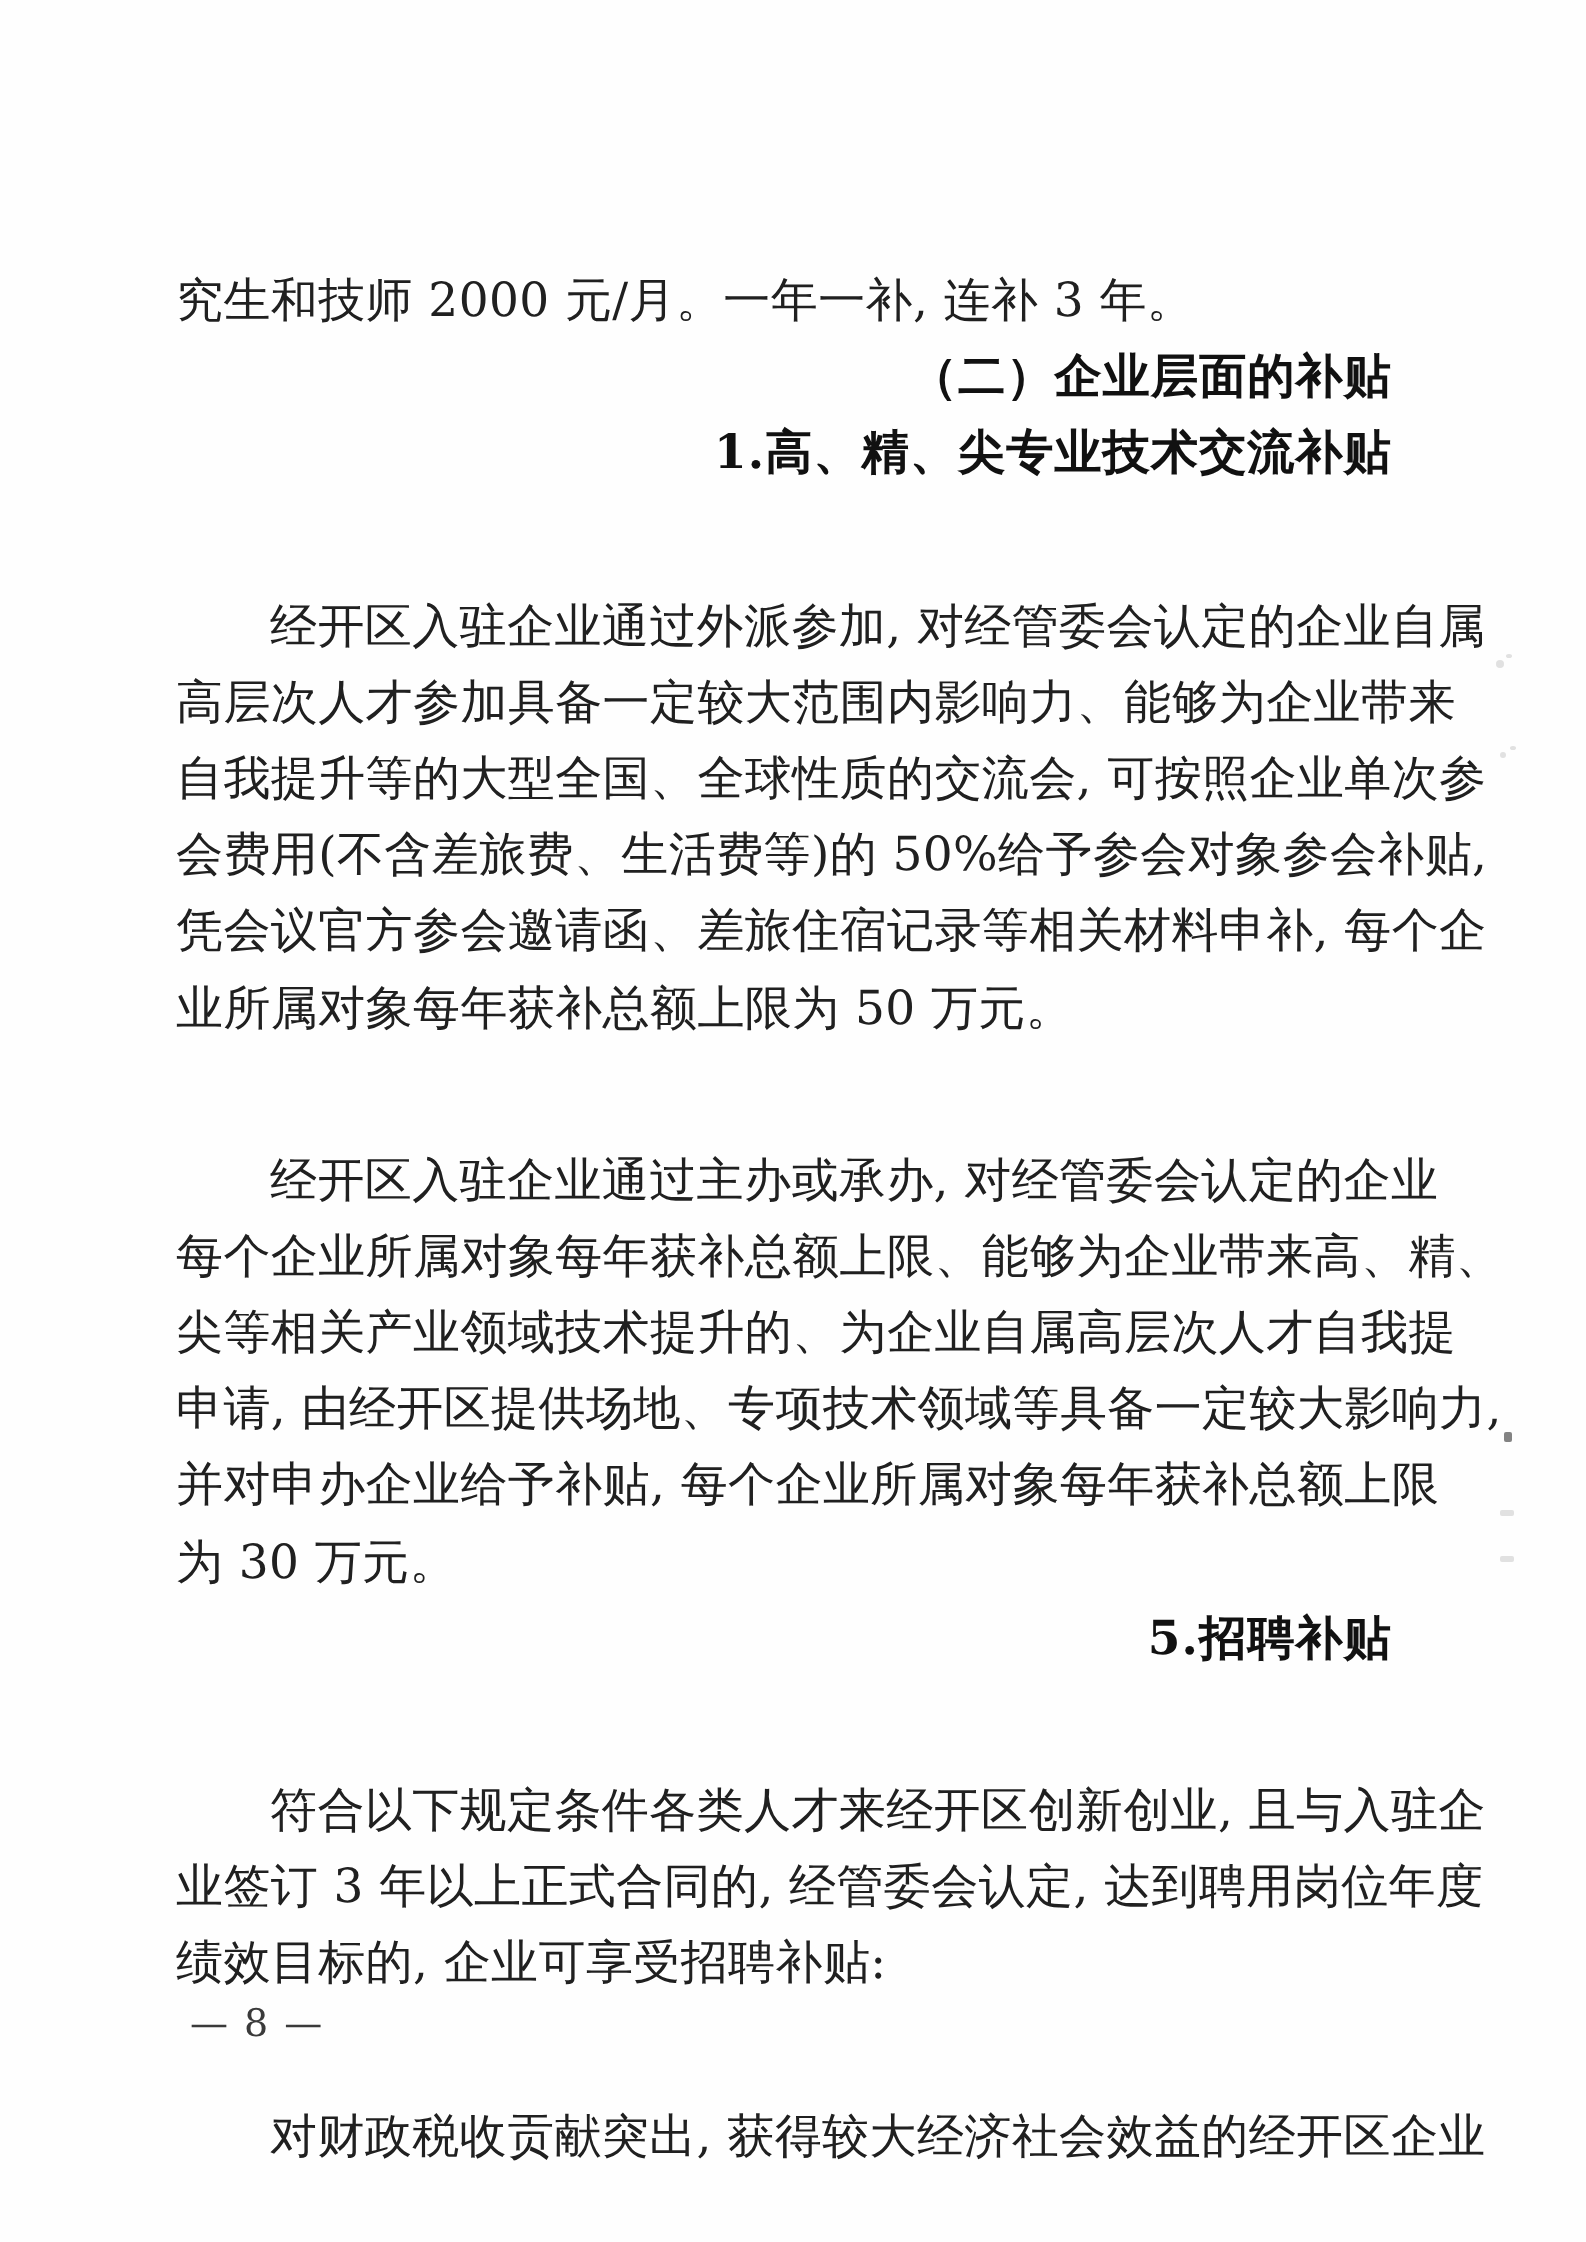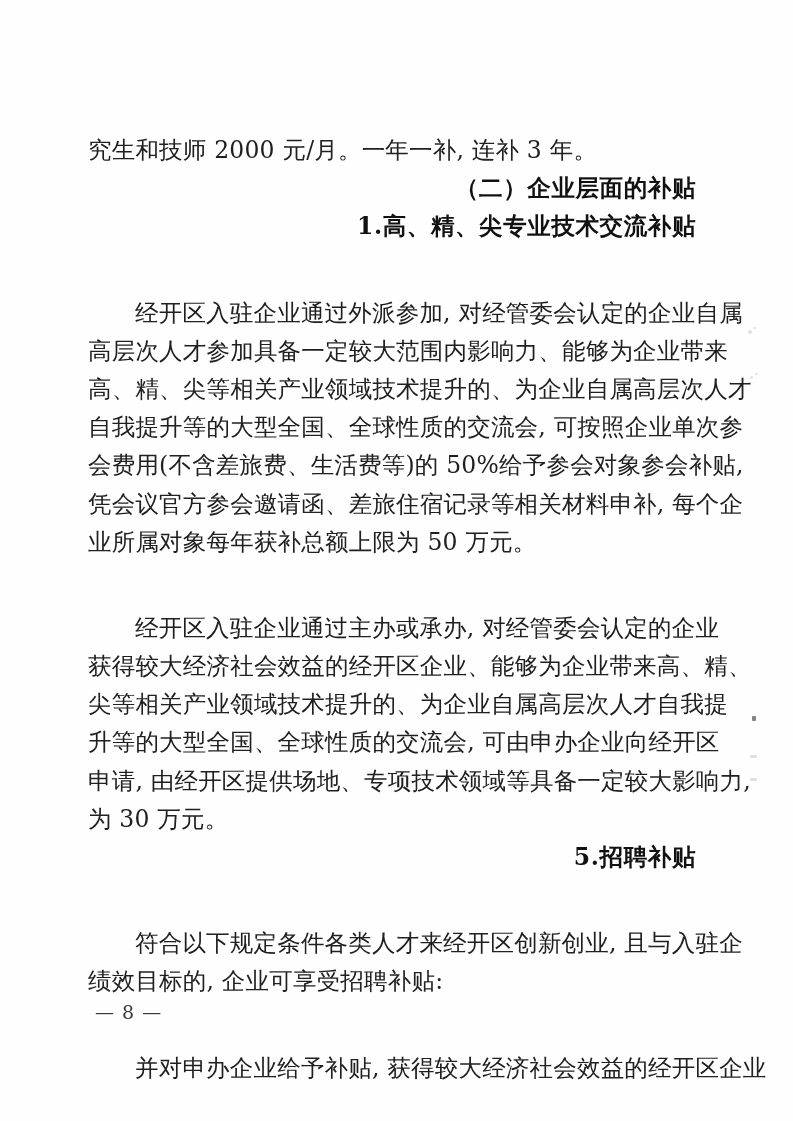--- a/index.html
+++ b/index.html
@@ -94,32 +94,32 @@
   <div class="speck" style="left:752px; top:716px; width:4px; height:5px; background:#5a5a5a; opacity:0.75; border-radius:1px;"></div>
   <div class="speck" style="left:750px; top:755px; width:7px; height:3px; border-radius:1px;"></div>
   <div class="speck" style="left:750px; top:778px; width:7px; height:3px; border-radius:1px;"></div>
 
   <div id="content">
     <div class="line body">究生和技师 2000 元/月。一年一补, 连补 3 年。</div>
     <div class="line heading indent1">（二）企业层面的补贴</div>
     <div class="line heading indent1">1.高、精、尖专业技术交流补贴</div>
     <div class="line body indent2">经开区入驻企业通过外派参加, 对经管委会认定的企业自属</div>
     <div class="line body">高层次人才参加具备一定较大范围内影响力、能够为企业带来</div>
-    <div class="line body">高、精、尖等相关产业领域技术提升的、为企业自属高层次人才</div>
     <div class="line body">自我提升等的大型全国、全球性质的交流会, 可按照企业单次参</div>
     <div class="line body">会费用(不含差旅费、生活费等)的 50%给予参会对象参会补贴,</div>
     <div class="line body">凭会议官方参会邀请函、差旅住宿记录等相关材料申补, 每个企</div>
     <div class="line body">业所属对象每年获补总额上限为 50 万元。</div>
     <div class="line body indent2">经开区入驻企业通过主办或承办, 对经管委会认定的企业</div>
-    <div class="line body">获得较大经济社会效益的经开区企业、能够为企业带来高、精、</div>
+    <div class="line body">每个企业所属对象每年获补总额上限、能够为企业带来高、精、</div>
     <div class="line body">尖等相关产业领域技术提升的、为企业自属高层次人才自我提</div>
-    <div class="line body">升等的大型全国、全球性质的交流会, 可由申办企业向经开区</div>
     <div class="line body">申请, 由经开区提供场地、专项技术领域等具备一定较大影响力,</div>
+    <div class="line body">并对申办企业给予补贴, 每个企业所属对象每年获补总额上限</div>
     <div class="line body">为 30 万元。</div>
     <div class="line heading indent1">5.招聘补贴</div>
     <div class="line body indent2">符合以下规定条件各类人才来经开区创新创业, 且与入驻企</div>
+    <div class="line body">业签订 3 年以上正式合同的, 经管委会认定, 达到聘用岗位年度</div>
     <div class="line body">绩效目标的, 企业可享受招聘补贴:</div>
-    <div class="line body indent2">并对申办企业给予补贴, 获得较大经济社会效益的经开区企业</div>
+    <div class="line body indent2">对财政税收贡献突出, 获得较大经济社会效益的经开区企业</div>
   </div>
 
   <div id="page-number">— 8 —</div>
 
 </div>
 
 </body></html>

